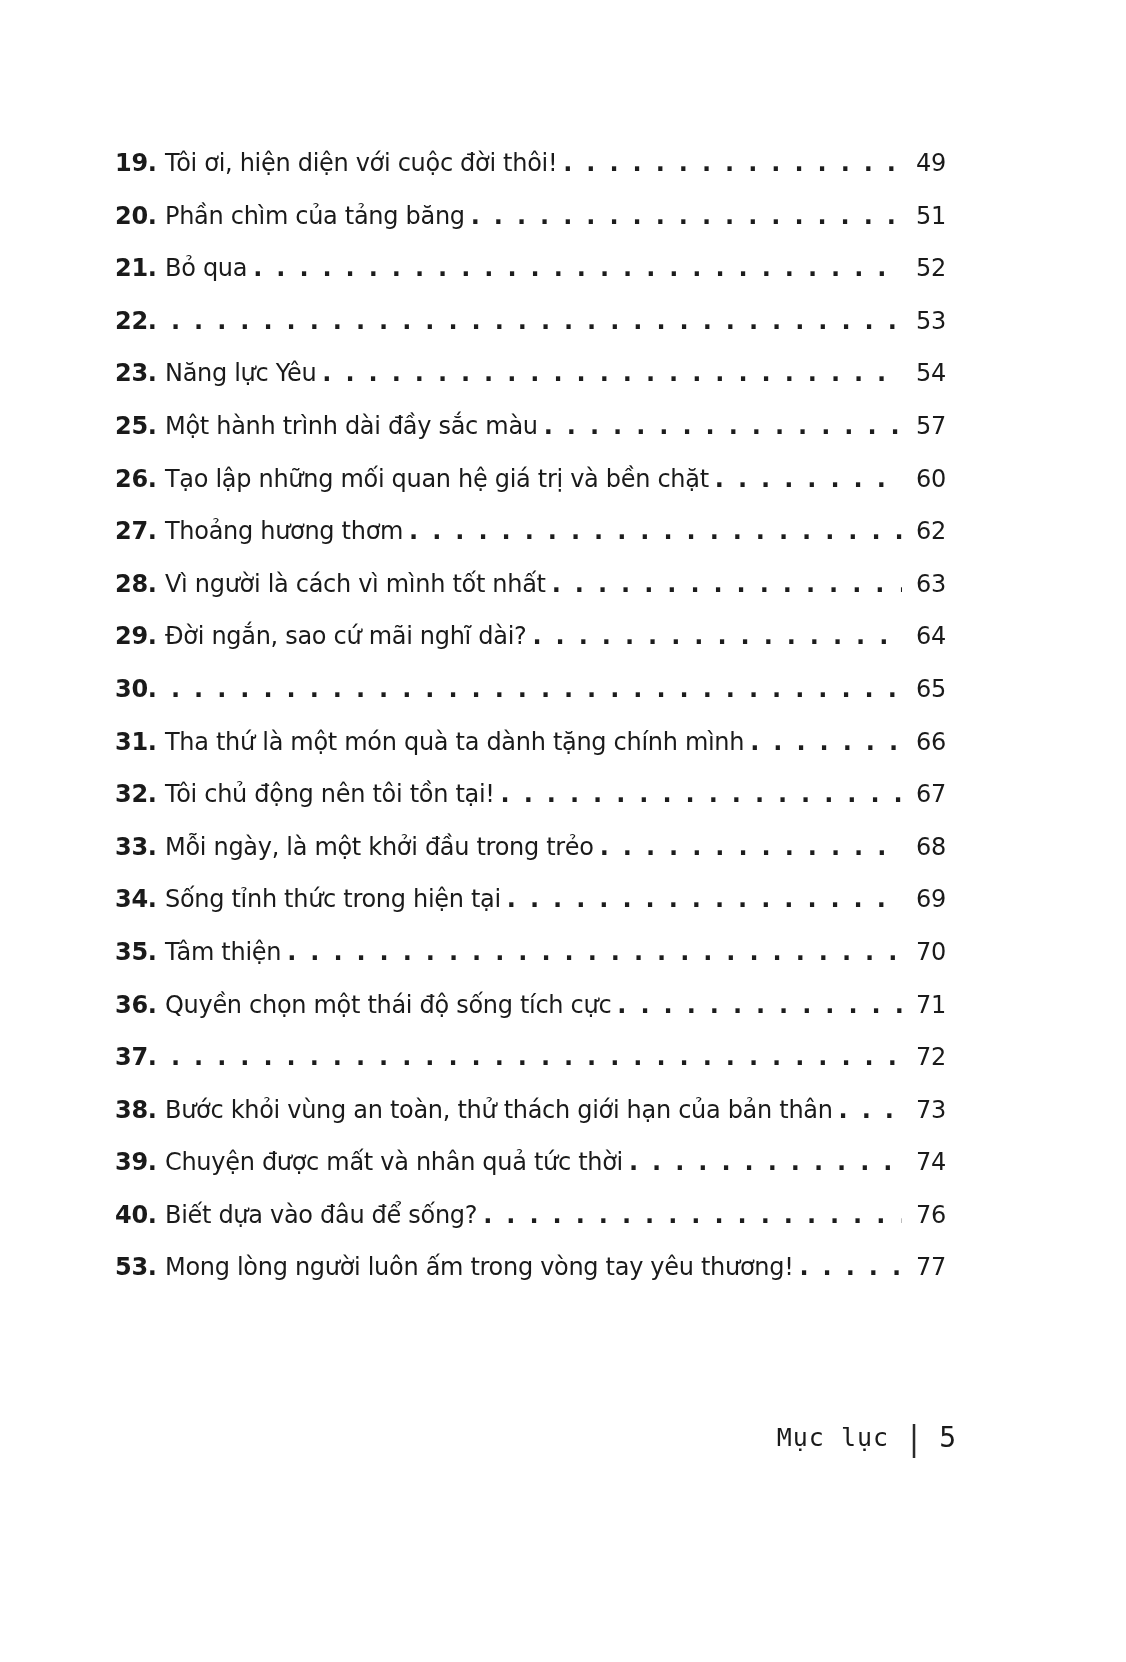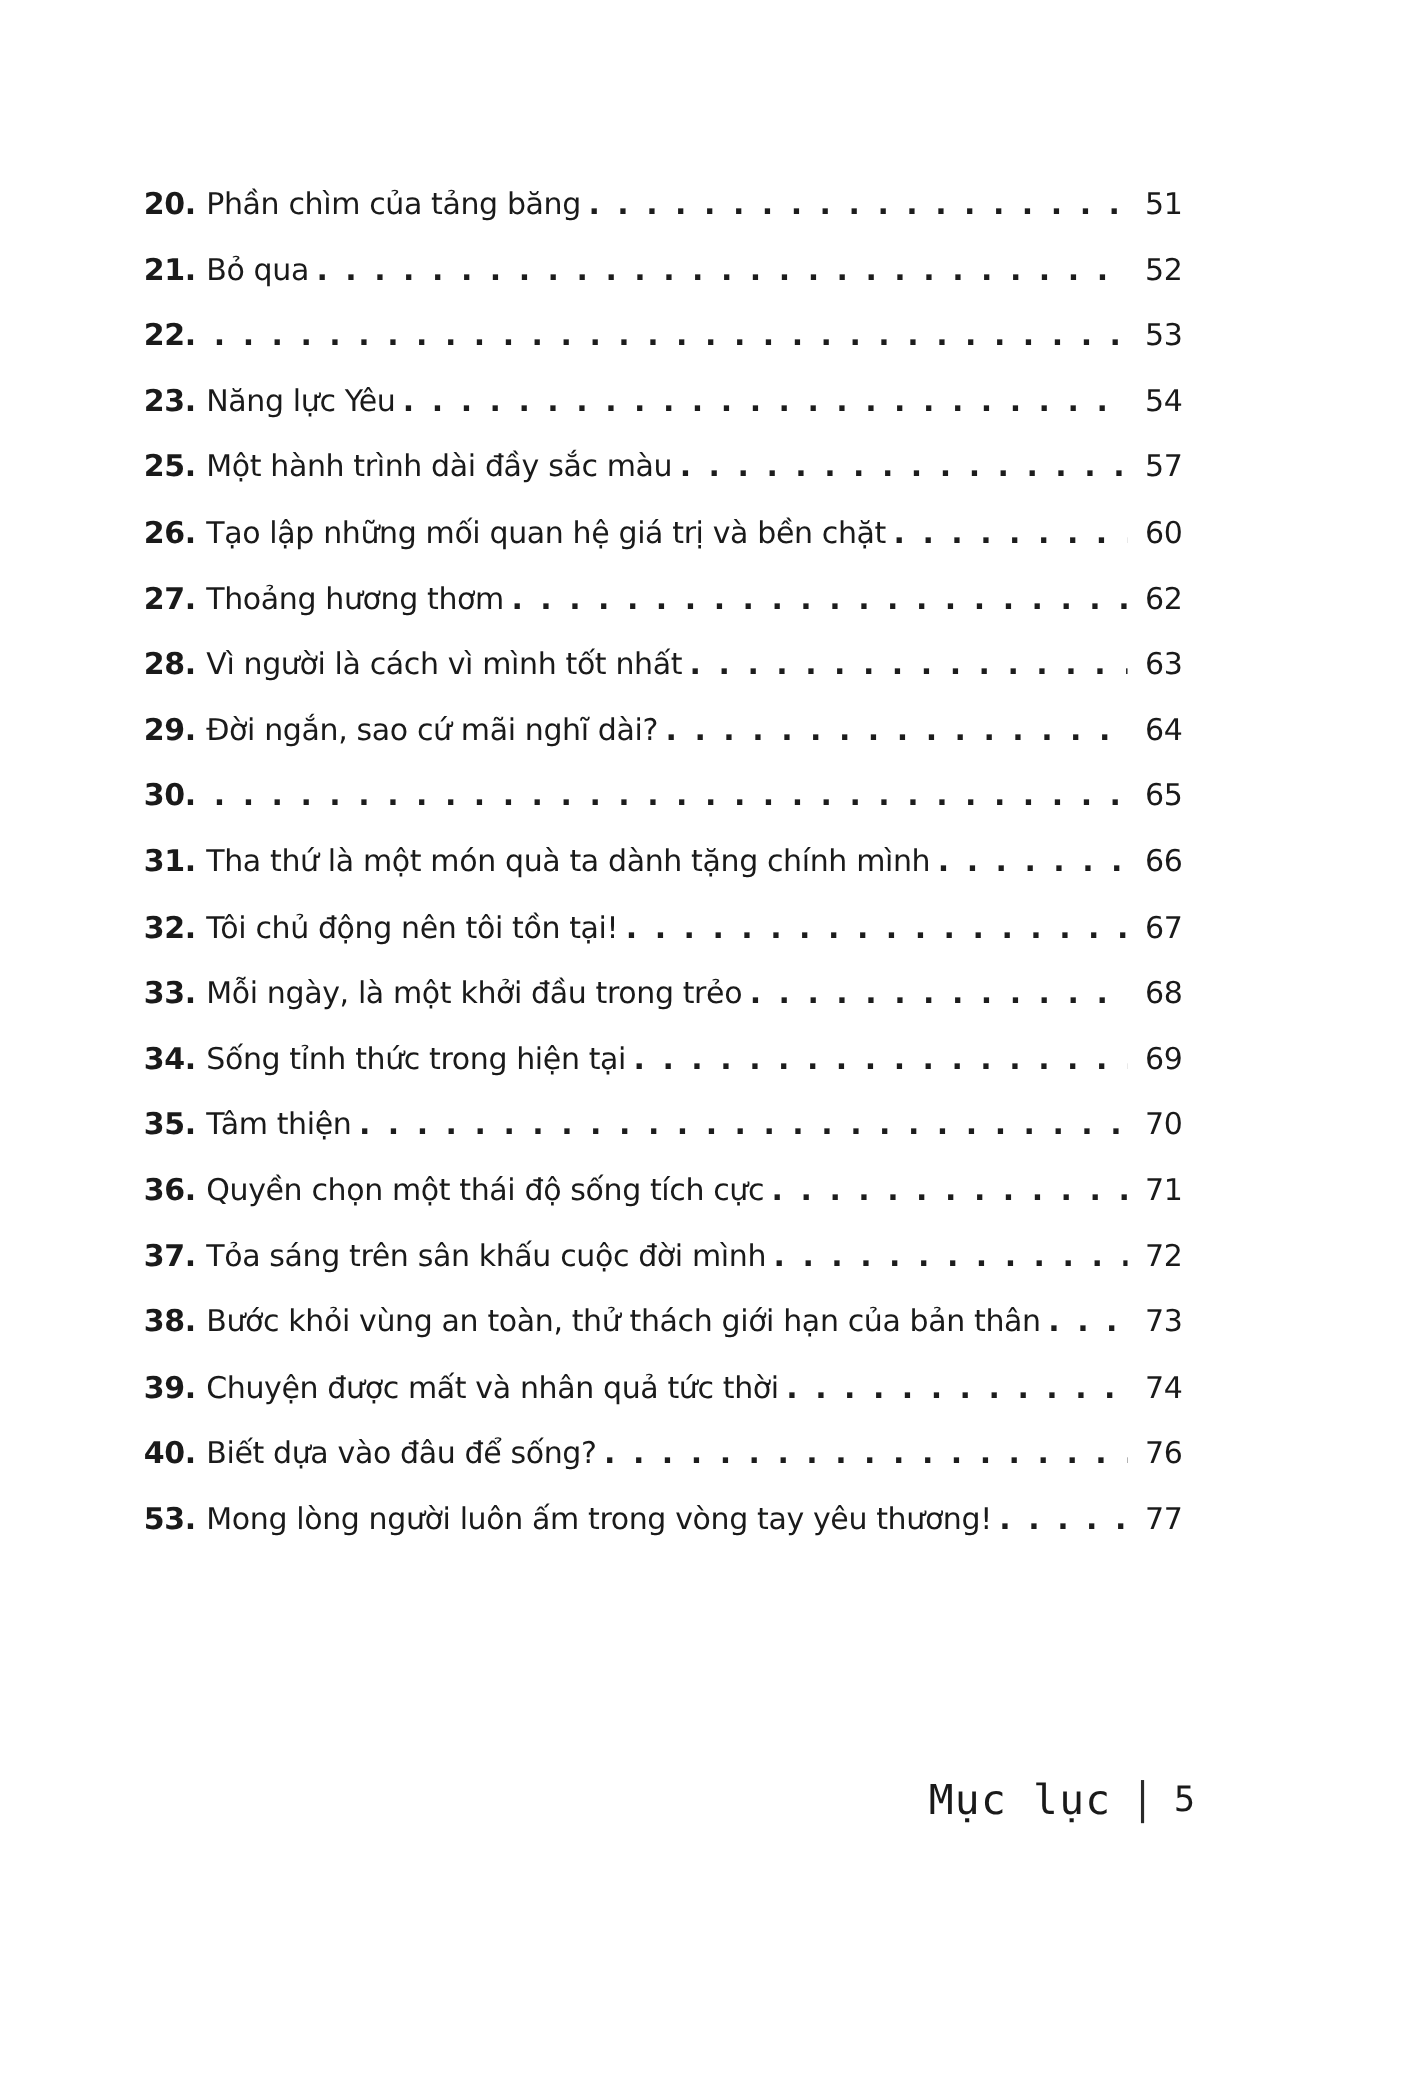--- a/index.html
+++ b/index.html
@@ -57,38 +57,44 @@
   .footer {
     position: absolute;
     top: 1420px;
     right: 170px;
     display: flex;
     align-items: center;
     font-family: "DejaVu Sans Mono", monospace;
     color: #1a1a1a;
   }
   .footer .section-label {
-    font-size: 33px;
+    font-size: 25px;
     letter-spacing: 1px;
   }
   .footer .separator {
     font-size: 30px;
     font-weight: 300;
     color: #2a2a2a;
     margin: 0 16px;
     transform: scaleY(1.15);
   }
   .footer .page-num {
     font-size: 28px;
   }
 </style>
 </head>
 <body>
 
 <div class="toc">
+  <div class="row">
+    <span class="num">19.</span>
+    <span class="title">Tôi ơi, hiện diện với cuộc đời thôi!</span>
+    <span class="leader"></span>
+    <span class="pnum">49</span>
+  </div>
 
   <div class="row">
     <span class="num">20.</span>
     <span class="title">Phần chìm của tảng băng</span>
     <span class="leader"></span>
     <span class="pnum">51</span>
   </div>
 
   <div class="row">
     <span class="num">21.</span>
@@ -189,21 +195,20 @@
 
   <div class="row">
     <span class="num">36.</span>
     <span class="title">Quyền chọn một thái độ sống tích cực</span>
     <span class="leader"></span>
     <span class="pnum">71</span>
   </div>
 
   <div class="row">
     <span class="num">37.</span>
-    <span class="title">Tỏa sáng trên sân khấu cuộc đời mình</span>
     <span class="leader"></span>
     <span class="pnum">72</span>
   </div>
 
   <div class="row">
     <span class="num">38.</span>
     <span class="title">Bước khỏi vùng an toàn, thử thách giới hạn của bản thân</span>
     <span class="leader"></span>
     <span class="pnum">73</span>
   </div>

